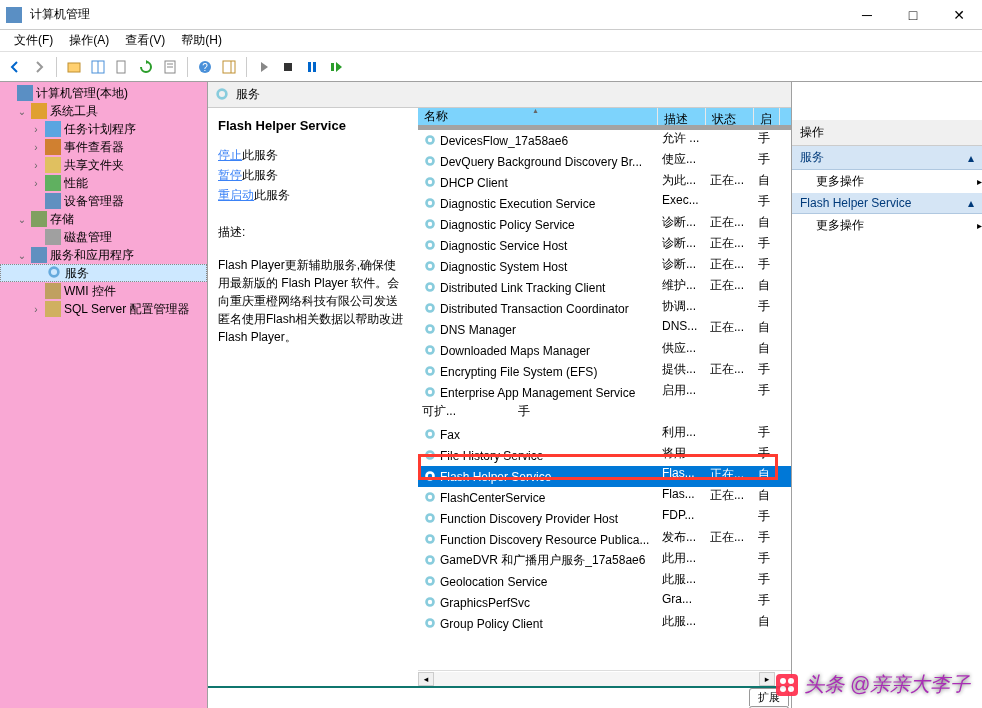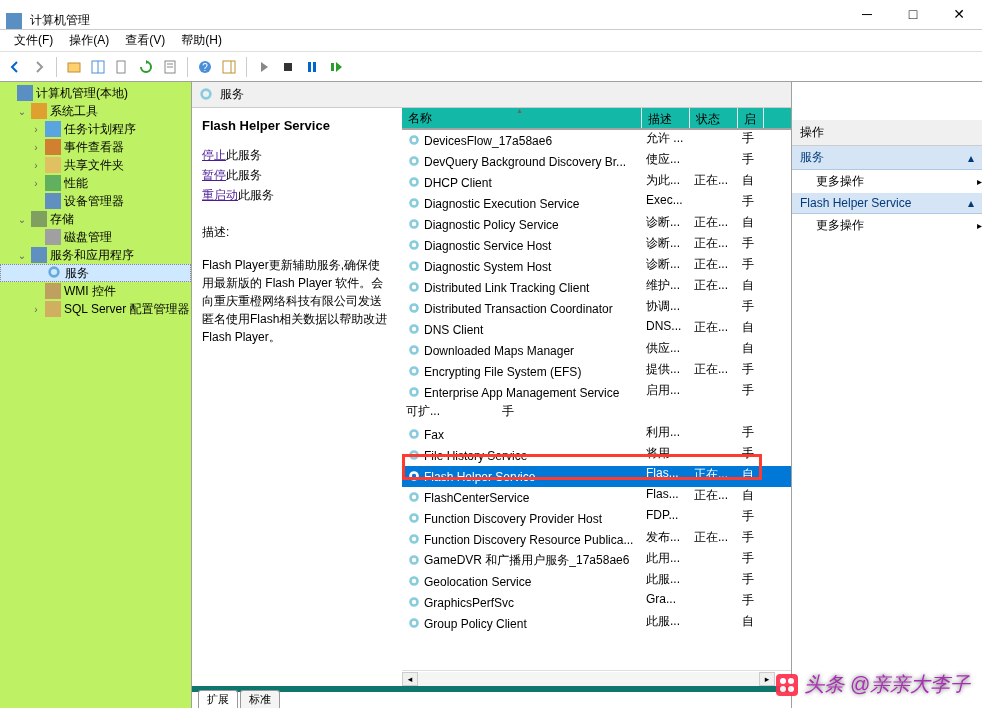--- a/index.html
+++ b/index.html
@@ -1,58 +1,58 @@
 <!DOCTYPE html>
 <html><head>
 <meta charset="utf-8">
 <style>
 * { box-sizing: border-box; margin: 0; padding: 0; }
 body { font-family: "Segoe UI", Tahoma, sans-serif; font-size: 12px; background: #fff; width: 982px; height: 708px; overflow: hidden; position: relative; }
-.titlebar { height: 30px; background: #fff; display: flex; align-items: flex-end; border-bottom: 1px solid #ccc; }
+.titlebar { height: 30px; background: #fff; display: flex; align-items: center; border-bottom: 1px solid #ccc; }
 .titlebar .icon { width: 16px; height: 16px; margin: 0 6px; background: #5a8fc4; display: inline-block; }
 .titlebar .title { flex: 1; font-size: 12px; padding-left: 2px; }
 .titlebar .winbtn { width: 46px; height: 30px; display: flex; align-items: center; justify-content: center; font-size: 14px; }
 .menubar { height: 22px; background: #fff; display: flex; align-items: center; padding-left: 6px; border-bottom: 1px solid #e0e0e0; }
 .menubar .menuitem { padding: 2px 8px; font-size: 12px; }
 .toolbar { height: 30px; background: #fff; display: flex; align-items: center; padding-left: 4px; border-bottom: 1px solid #a0a0a0; gap: 2px; }
 .toolbar .sep { width: 1px; height: 20px; background: #ccc; margin: 0 4px; }
 .toolbar .tbtn { width: 22px; height: 22px; display: flex; align-items: center; justify-content: center; border: 1px solid transparent; }
 .toolbar svg { width: 16px; height: 16px; }
 .content { display: flex; height: calc(100% - 82px); }
-.tree-panel { width: 192px; border-right: 1px solid #a0a0a0; overflow: auto; padding-top: 2px; background: #bef264; }
+.tree-panel { width: 208px; border-right: 1px solid #a0a0a0; overflow: auto; padding-top: 2px; background: #f9a8d4; }
 .tree-item { display: flex; align-items: center; height: 18px; white-space: nowrap; padding: 1px 0; }
 .tree-item .exp { width: 12px; text-align: center; font-size: 10px; color: #666; margin-left: 2px; }
 .tree-item .ticon { width: 16px; height: 16px; margin: 0 3px; display: inline-block; flex-shrink: 0; }
 .tree-item.selected { background: #cde8ff; border: 1px dotted #888; }
 .tree-item .label { font-size: 12px; }
 .ind1 { padding-left: 14px; } .ind2 { padding-left: 28px; }
 
 .middle { flex: 1; display: flex; flex-direction: column; border-right: 1px solid #a0a0a0; }
 .mid-header { height: 26px; background: #f0f0f0; display: flex; align-items: center; padding-left: 6px; border-bottom: 1px solid #ccc; }
 .mid-header .gear { width: 16px; height: 16px; margin-right: 6px; }
 .mid-body { flex: 1; display: flex; overflow: hidden; }
 .detail-pane { width: 210px; padding: 10px; font-size: 12px; overflow: auto; }
 .detail-pane .svc-name { font-weight: bold; margin-bottom: 14px; font-size: 13px; }
-.detail-pane a { color: #4c1d95; text-decoration: underline; }
+.detail-pane a { color: #3b82f6; text-decoration: underline; }
 .detail-pane .actline { margin-bottom: 3px; }
 .detail-pane .desc-label { margin-top: 20px; margin-bottom: 15px; }
 .detail-pane .desc-text { line-height: 1.5; }
 .list-pane { flex: 1; overflow: hidden; display: flex; flex-direction: column; position: relative; }
-.list-header { display: flex; height: 22px; border-bottom: 2px solid #a3a3a3; background: #14b8a6; }
+.list-header { display: flex; height: 22px; border-bottom: 5px solid #a3a3a3; background: #7dd3fc; }
 .list-header .col { padding: 3px 6px; border-right: 1px solid #e8e8e8; font-size: 12px; position: relative; }
 .list-header .col.sorted::after { content: "▴"; position: absolute; right: 50%; top: -2px; font-size: 8px; color: #666; }
 .list-rows { overflow-y: scroll; flex: 1; position: relative; }
 .list-row { display: flex; height: 21px; font-size: 12px; }
 .list-row.selected { background: #0078d7; color: #fff; }
 .list-row .cell { padding: 0 4px; overflow: hidden; text-overflow: ellipsis; white-space: nowrap; }
 .list-row .gear { width: 16px; height: 16px; margin-right: 2px; flex-shrink: 0; }
 .c-name { width: 240px; display: flex; align-items: center; }
 .c-desc { width: 48px; } .c-stat { width: 48px; } .c-start { width: 26px; }
 .hl-box { position: absolute; border: 3px solid #ff3b30; pointer-events: none; left: 0px; top: 346px; width: 360px; height: 26px; z-index: 90; }
-.tabs { height: 22px; border-top: 6px solid #0f766e; padding-left: 6px; display: flex; align-items: flex-end; background: #fff; }
+.tabs { height: 22px; border-top: 2px solid #0f766e; padding-left: 6px; display: flex; align-items: flex-end; background: #fff; flex-direction: column; }
 .tabs .tab { border: 1px solid #999; border-bottom: none; padding: 1px 8px; font-size: 11px; background: #fff; margin-right: 2px; border-radius: 3px 3px 0 0; }
 .tabs .tab.inactive { background: #f4f4f4; }
 .hscroll { height: 16px; border-top: 1px solid #ddd; display: flex; align-items: center; }
 .hscroll .arr { width: 16px; height: 14px; background: #f0f0f0; border: 1px solid #ccc; display: flex; align-items: center; justify-content: center; font-size: 9px; }
 .hscroll .track { flex: 1; height: 14px; background: #f5f5f5; }
 
 .actions-panel { width: 190px; background: #fff; display: flex; flex-direction: column; margin-top: 38px; }
 .actions-panel .header { height: 26px; background: #f0f0f0; border-bottom: 1px solid #ccc; padding: 4px 8px; font-size: 12px; }
 .actions-panel .section-hdr { background: #d5e5f5; padding: 3px 8px; font-size: 12px; color: #003a7a; display: flex; align-items: center; justify-content: space-between; border-bottom: 1px solid #b0c8e0; }
 .actions-panel .action-item { padding: 3px 0 3px 24px; font-size: 12px; display: flex; align-items: center; }
@@ -355,21 +355,21 @@
               </div>
               <div class="cell c-desc">协调...</div>
               <div class="cell c-stat"></div>
               <div class="cell c-start">手</div>
             </div>
             <div class="list-row">
               <div class="cell c-name">
                 <span class="gear"><svg class="gear-svg" viewBox="0 0 16 16">
                     <circle cx="8" cy="8" r="4" fill="none" stroke="#8cd" stroke-width="3"></circle>
                   </svg></span>
-                <span>DNS Client</span>
+                <span>DNS Manager</span>
               </div>
               <div class="cell c-desc">DNS...</div>
               <div class="cell c-stat">正在...</div>
               <div class="cell c-start">自</div>
             </div>
             <div class="list-row">
               <div class="cell c-name">
                 <span class="gear"><svg class="gear-svg" viewBox="0 0 16 16">
                     <circle cx="8" cy="8" r="4" fill="none" stroke="#8cd" stroke-width="3"></circle>
                   </svg></span>

